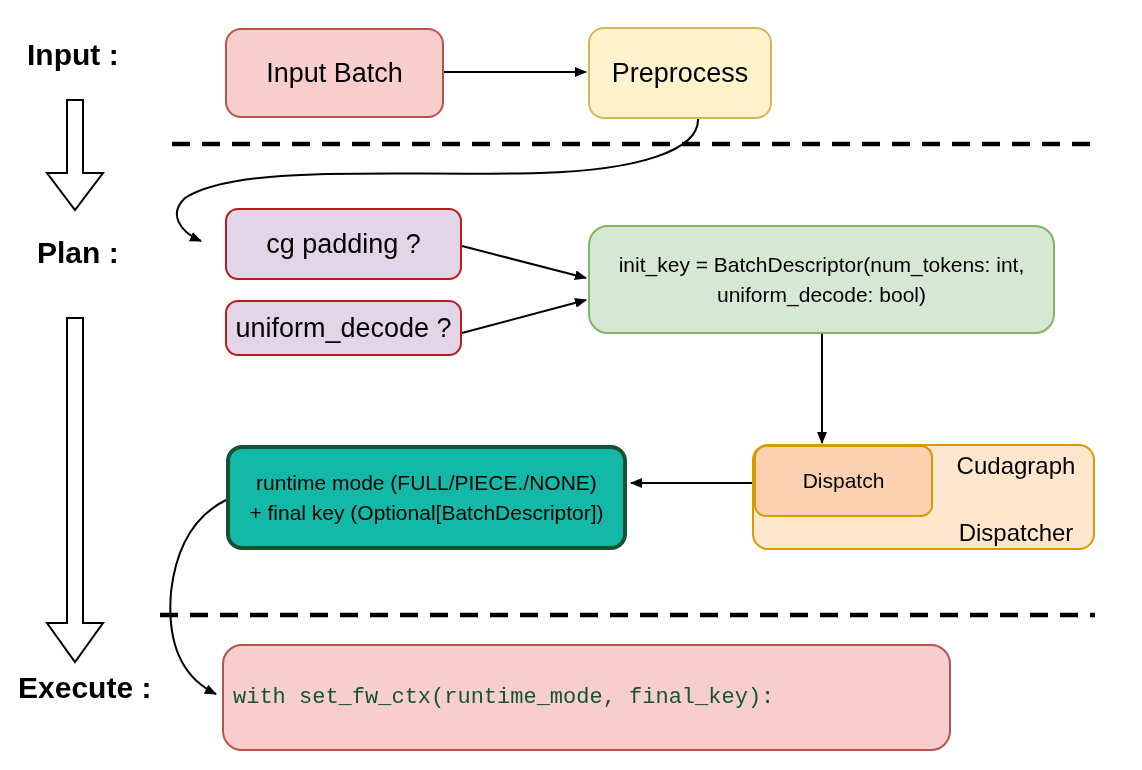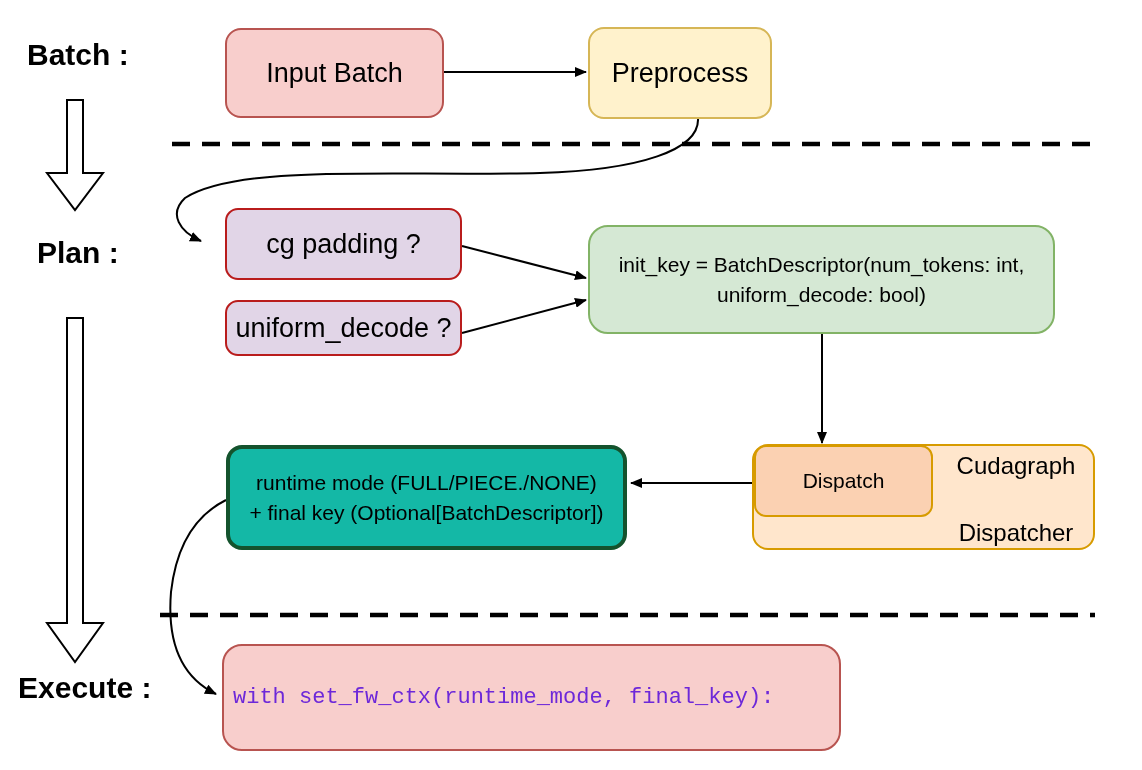--- a/index.html
+++ b/index.html
@@ -47,23 +47,23 @@
 
   #node-input-batch {left:225px;top:28px; width:219px;height:90px;border-radius:16px;font-size:27px;}
   #node-preprocess  {left:588px;top:27px; width:184px;height:92px;border-radius:16px;font-size:27px;}
   #node-cg-padding  {left:225px;top:208px;width:237px;height:72px;border-radius:13px;font-size:27px;}
   #node-uniform-dec {left:225px;top:300px;width:237px;height:56px;border-radius:13px;font-size:27px;}
   #node-init-key    {left:588px;top:225px;width:467px;height:109px;border-radius:20px;font-size:21px;}
   #node-runtime-mode{left:226px;top:445px;width:401px;height:105px;border-radius:16px;font-size:21px;}
   #node-cudagraph   {left:752px;top:444px;width:343px;height:106px;border-radius:16px;justify-content:flex-start;}
   #node-dispatch    {left:754px;top:445px;width:179px;height:72px;border-radius:12px;font-size:21px;z-index:3;}
   #node-execute-code{
-    left:222px;top:644px;width:619px;height:107px;border-radius:20px;
+    left:222px;top:644px;width:729px;height:107px;border-radius:20px;
     font-family:"Liberation Mono", monospace;
-    font-size:22px;color:#6d28d9;
+    font-size:22px;color:#14532d;
     align-items:flex-start;padding-left:9px;line-height:30px;
   }
   #cudagraph-label{
     position:absolute;left:181px;top:0;width:162px;height:106px;
     display:flex;flex-direction:column;align-items:center;justify-content:center;
     font-size:24px;line-height:31px;gap:36px;
   }
 </style>
 </head>
 <body>
@@ -88,21 +88,21 @@
     <line x1="462" y1="333" x2="586" y2="300" stroke="#000" stroke-width="2" marker-end="url(#arrow)"></line>
     <line x1="822" y1="334" x2="822" y2="443" stroke="#000" stroke-width="2" marker-end="url(#arrow)"></line>
     <line x1="752" y1="483" x2="631" y2="483" stroke="#000" stroke-width="2" marker-end="url(#arrow)"></line>
 
     <path d="M698 118 C700 150 640 170 540 173 C400 177 240 163 185 198 C168 214 180 232 201 241" fill="none" stroke="#000" stroke-width="2" marker-end="url(#arrow)"></path>
     <path d="M226 500 C194 516 176 548 171 592 C167 641 181 677 216 694" fill="none" stroke="#000" stroke-width="2" marker-end="url(#arrow)"></path>
   </svg>
 
   <div class="layer">
 
-    <div class="stage-label" id="lbl-input">Batch :</div>
+    <div class="stage-label" id="lbl-input">Input :</div>
     <div class="stage-label" id="lbl-plan">Plan :</div>
     <div class="stage-label" id="lbl-execute">Execute :</div>
 
     <div class="node red" id="node-input-batch">
       <div class="ln">Input Batch</div>
     </div>
 
     <div class="node yellow" id="node-preprocess">
       <div class="ln">Preprocess</div>
     </div>

